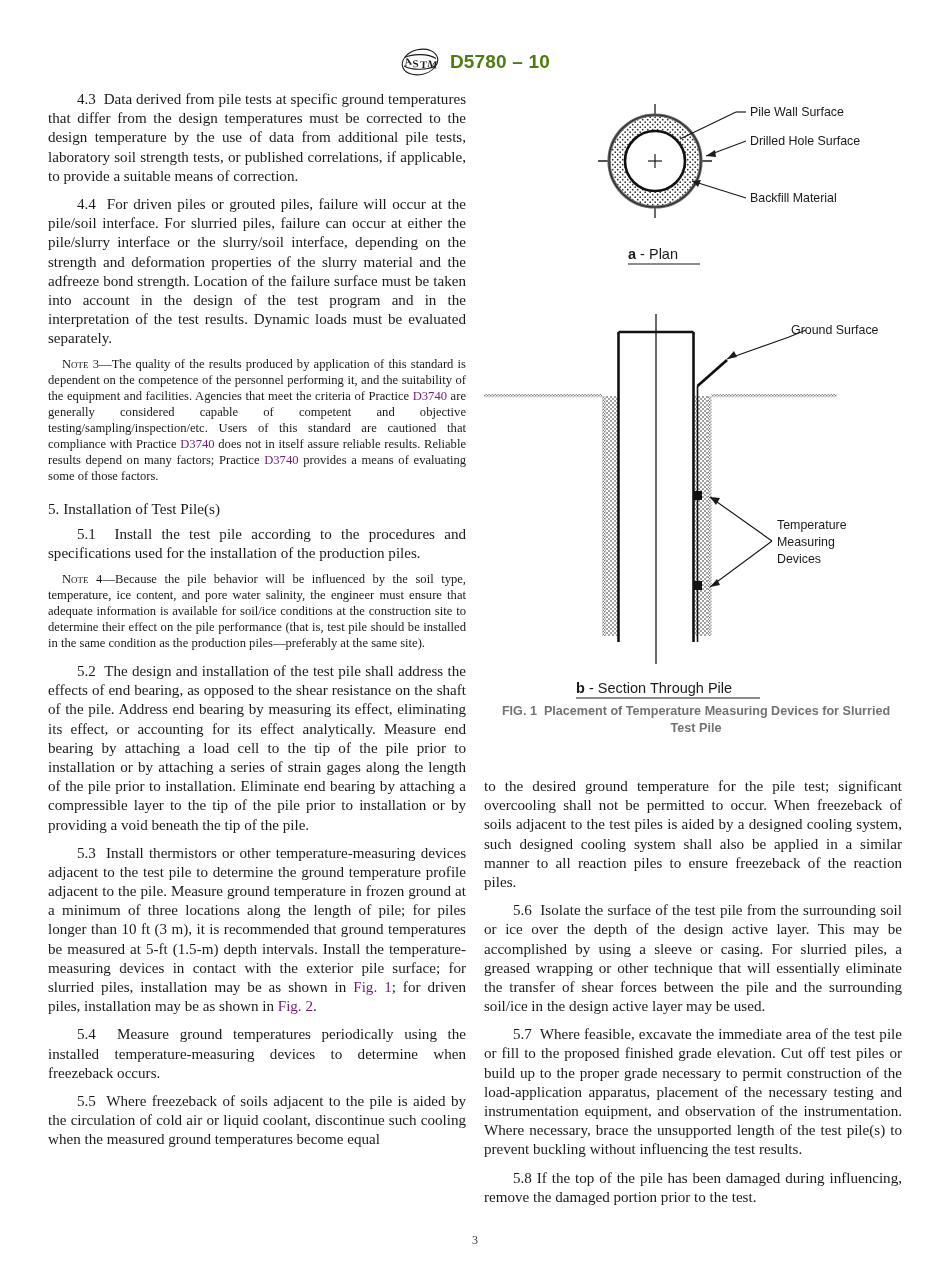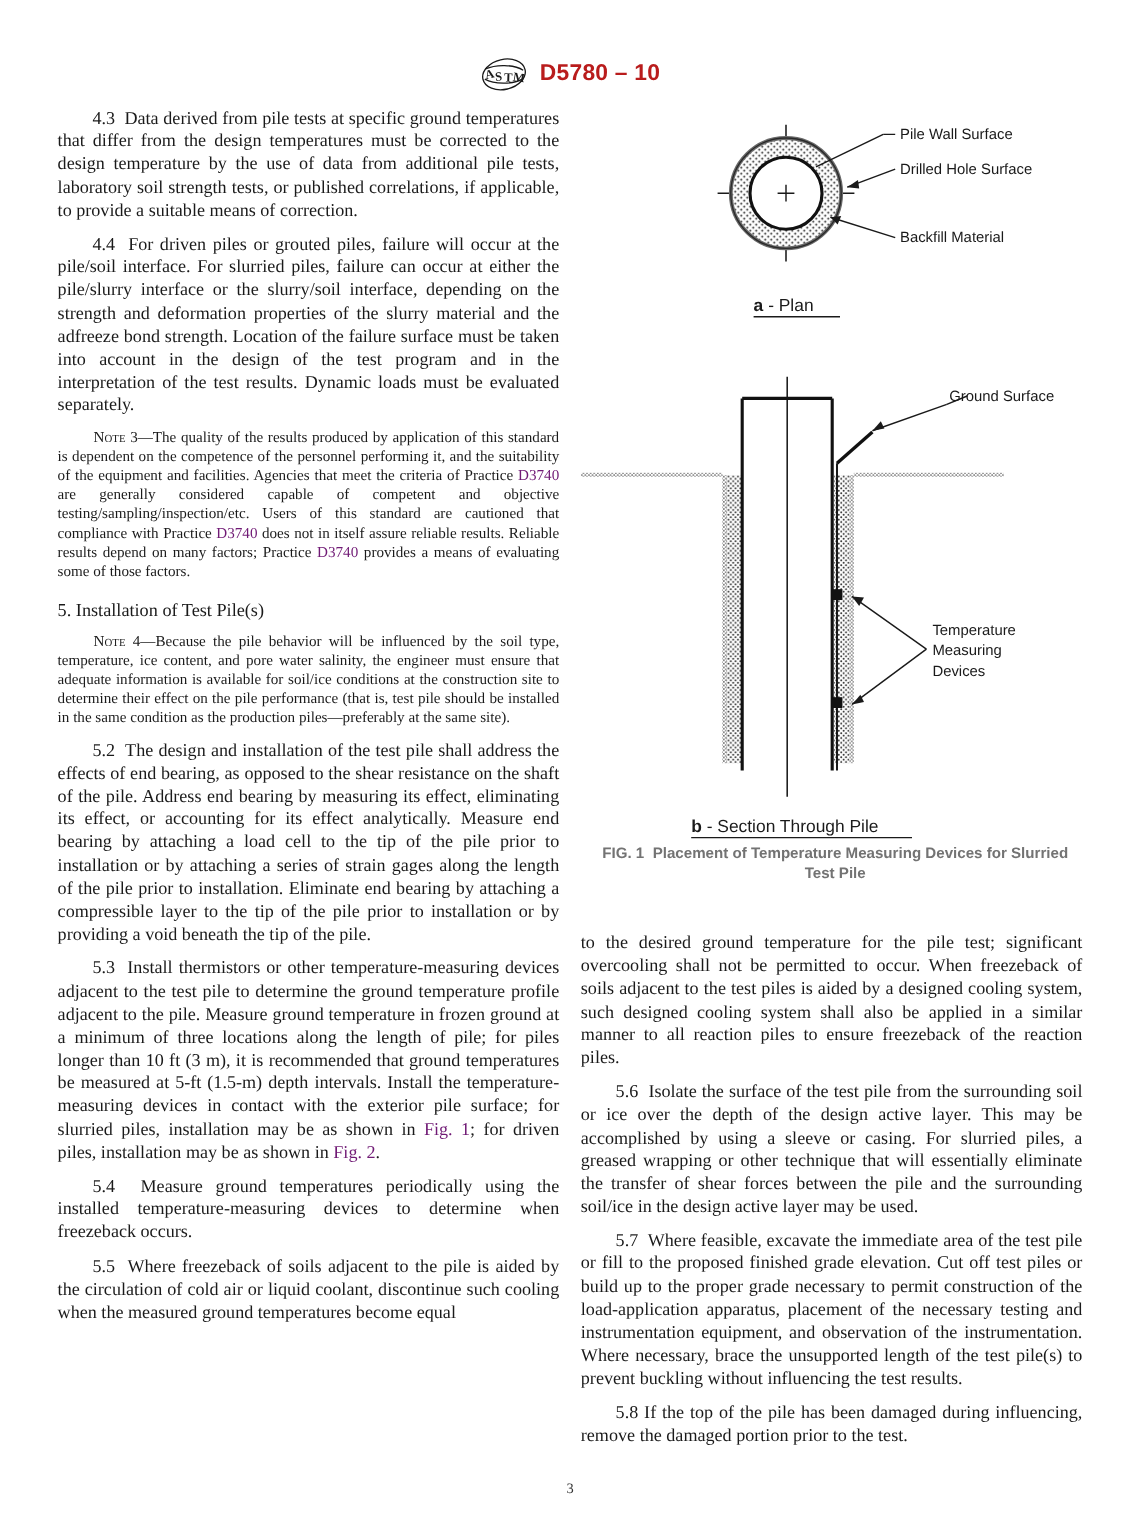--- a/index.html
+++ b/index.html
@@ -27,21 +27,21 @@
     align-items: center;
     justify-content: center;
     gap: 10px;
   }
   .astm-logo { display: block; }
   .header-designation {
     font-family: "Liberation Sans", "DejaVu Sans", sans-serif;
     font-weight: bold;
     font-size: 19px;
     letter-spacing: 0.2px;
-    color: #b91c1c;
+    color: #4d7c0f;
   }
 
   
   .col-left {
     position: absolute;
     top: 90px;
     left: 48px;
     width: 418px;
   }
   .col-right-text {
@@ -72,21 +72,20 @@
   p.note-par {
     margin: 9px 0 10px 0;
     font-size: 12.6px;
     line-height: 1.265;
     text-align: justify;
   }
   p.note-par .indent { display: inline-block; width: 14px; }
   .smallcaps {
     font-variant: small-caps;
     font-size: 12.6px;
-    margin-left: 16px;
   }
   .xref {
     color: #701a75;
   }
 
   
   .figure-block {
     position: absolute;
     top: 86px;
     left: 484px;
@@ -151,20 +150,23 @@
     <span class="indent"></span><span class="clause-num">4.4</span>&nbsp; <span>For driven piles or grouted piles, failure will occur at the pile/soil interface. For slurried piles, failure can occur at either the pile/slurry interface or the slurry/soil interface, depending on the strength and deformation properties of the slurry material and the adfreeze bond strength. Location of the failure surface must be taken into account in the design of the test program and in the interpretation of the test results. Dynamic loads must be evaluated separately.</span>
   </p>
 
   <p class="note-par">
     <span class="indent"></span><span class="smallcaps">Note</span>
     <span>3</span><span>—The quality of the results produced by application of this standard is dependent on the competence of the personnel performing it, and the suitability of the equipment and facilities. Agencies that meet the criteria of Practice </span><span class="xref">D3740</span><span> are generally considered capable of competent and objective testing/sampling/inspection/etc. Users of this standard are cautioned that compliance with Practice </span><span class="xref">D3740</span><span> does not in itself assure reliable results. Reliable results depend on many factors; Practice </span><span class="xref">D3740</span><span> provides a means of evaluating some of those factors.</span>
   </p>
 
   <h3 class="section-head">5.  Installation of Test Pile(s)</h3>
 
+  <p class="body-par">
+    <span class="indent"></span><span class="clause-num">5.1</span>&nbsp; <span>Install the test pile according to the procedures and specifications used for the installation of the production piles.</span>
+  </p>
 
   <p class="note-par">
     <span class="indent"></span><span class="smallcaps">Note</span>
     <span>4</span><span>—Because the pile behavior will be influenced by the soil type, temperature, ice content, and pore water salinity, the engineer must ensure that adequate information is available for soil/ice conditions at the construction site to determine their effect on the pile performance (that is, test pile should be installed in the same condition as the production piles—preferably at the same site).</span>
   </p>
 
   <p class="body-par">
     <span class="indent"></span><span class="clause-num">5.2</span>&nbsp; <span>The design and installation of the test pile shall address the effects of end bearing, as opposed to the shear resistance on the shaft of the pile. Address end bearing by measuring its effect, eliminating its effect, or accounting for its effect analytically. Measure end bearing by attaching a load cell to the tip of the pile prior to installation or by attaching a series of strain gages along the length of the pile prior to installation. Eliminate end bearing by attaching a compressible layer to the tip of the pile prior to installation or by providing a void beneath the tip of the pile.</span>
   </p>
 

